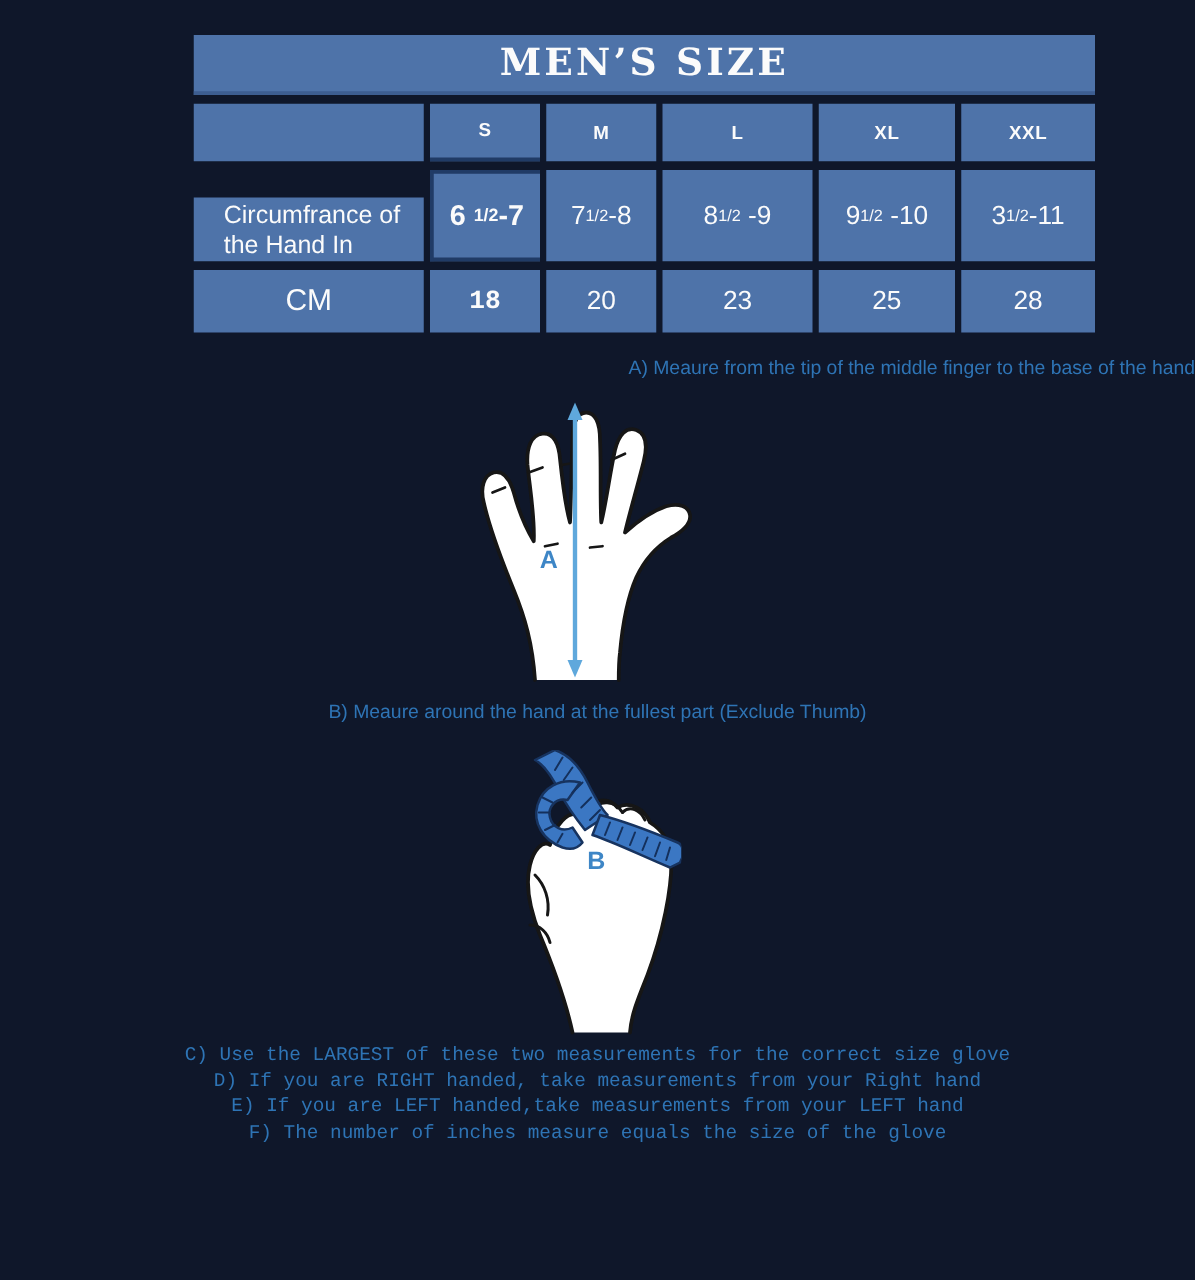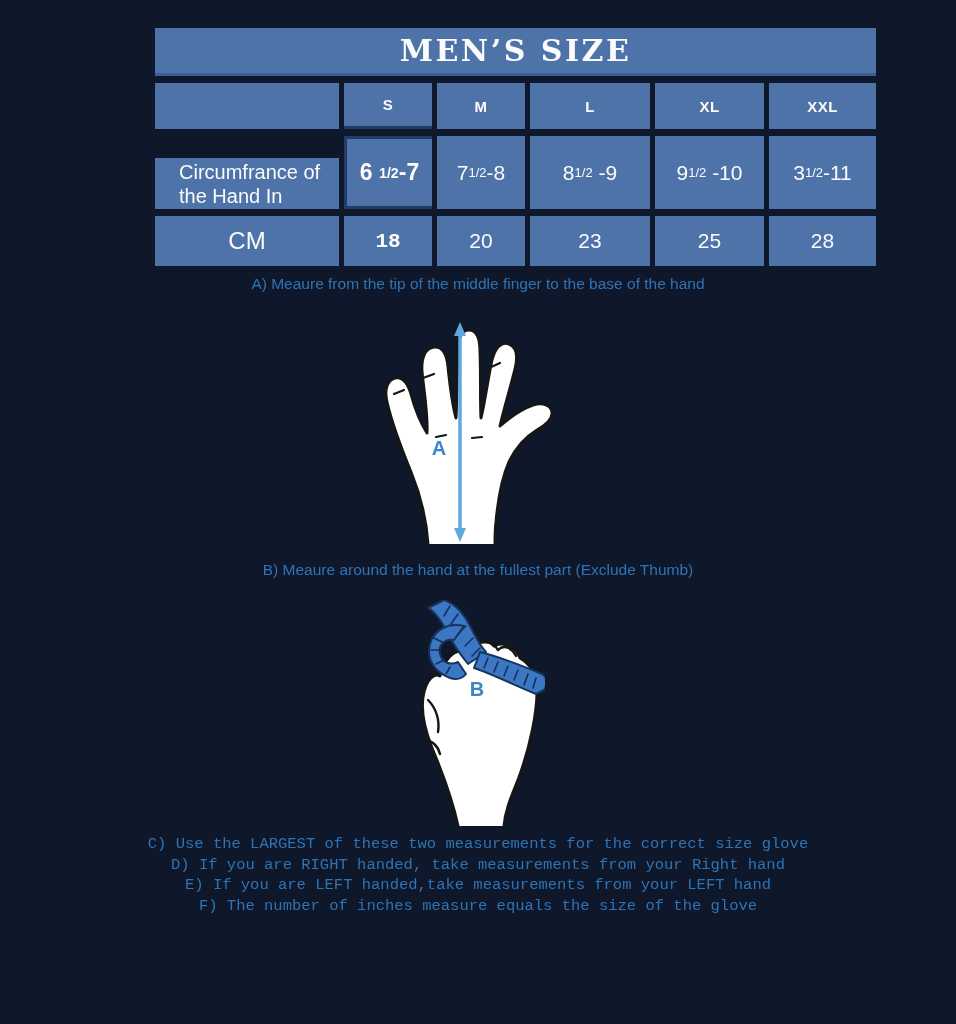--- a/index.html
+++ b/index.html
@@ -40,21 +40,21 @@
     border:3px solid var(--border-dark,#203b66); border-right:none;
   }
   .cm-cell { font-size:21px; }
   .s-cm { font-weight:700;font-family:Liberation Mono, monospace; }
 
   
   .instr {
     position:absolute; left:0; width:956px; text-align:center;
     color:var(--instruction-blue,#2e74b5); font-size:15.5px;
   }
-  #instr-a { top:275px; }
+  #instr-a { top:286px;text-align:right; }
   #instr-b { top:561px; }
   .instr-block {
     position:absolute; top:834px; left:0; width:956px; text-align:center;
     color:var(--instruction-blue,#2e74b5); font-size:15.5px; line-height:20.7px;font-family:Liberation Mono, monospace;
   }
 
   
   .diagram-a { position:absolute; left:378px; top:310px; }
   .diagram-b { position:absolute; left:400px; top:600px; }
   .diagram-label {

